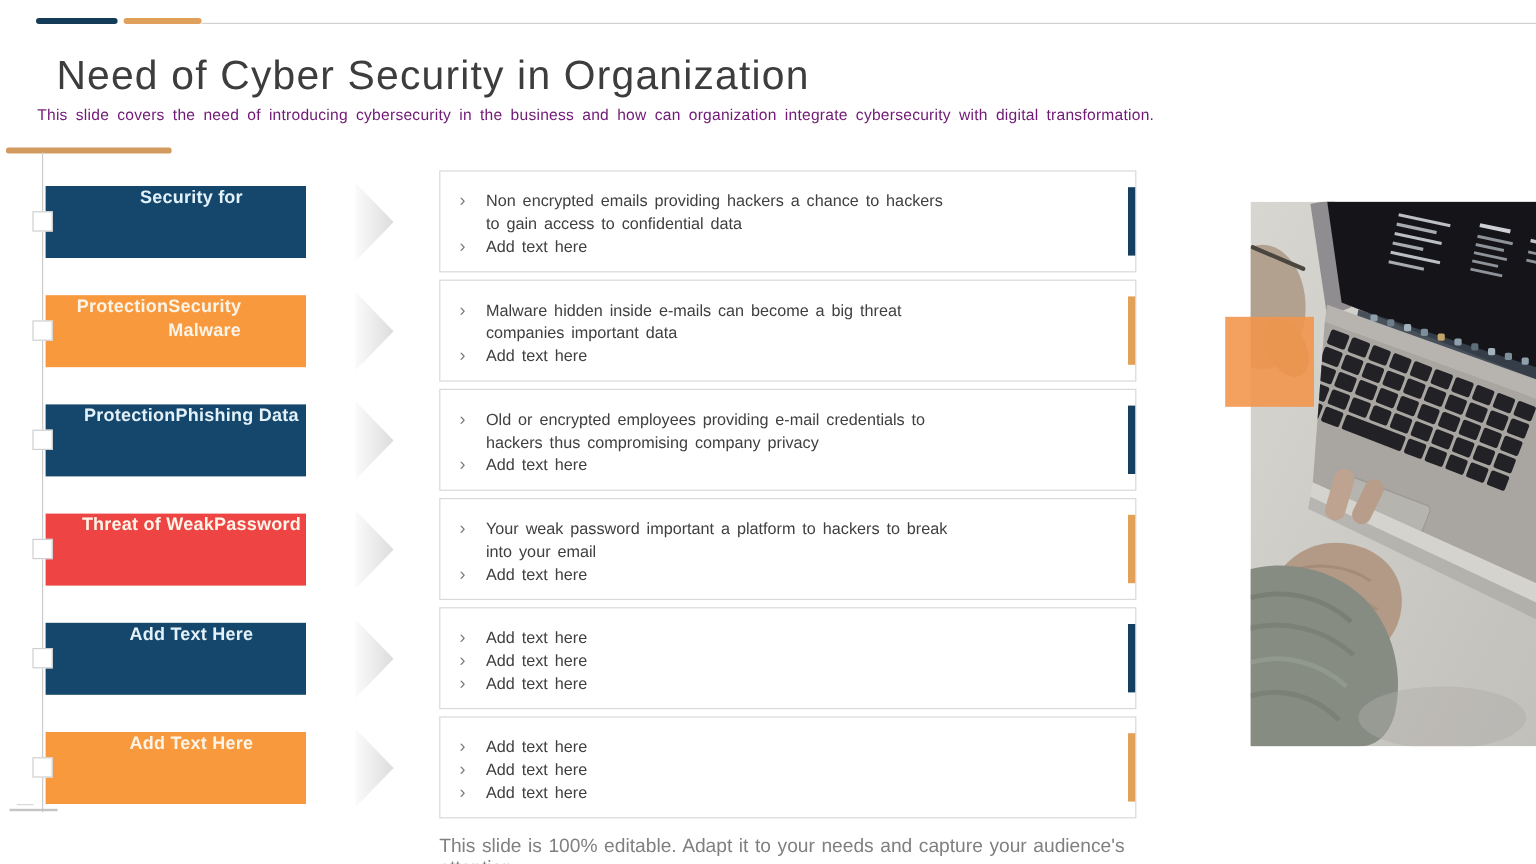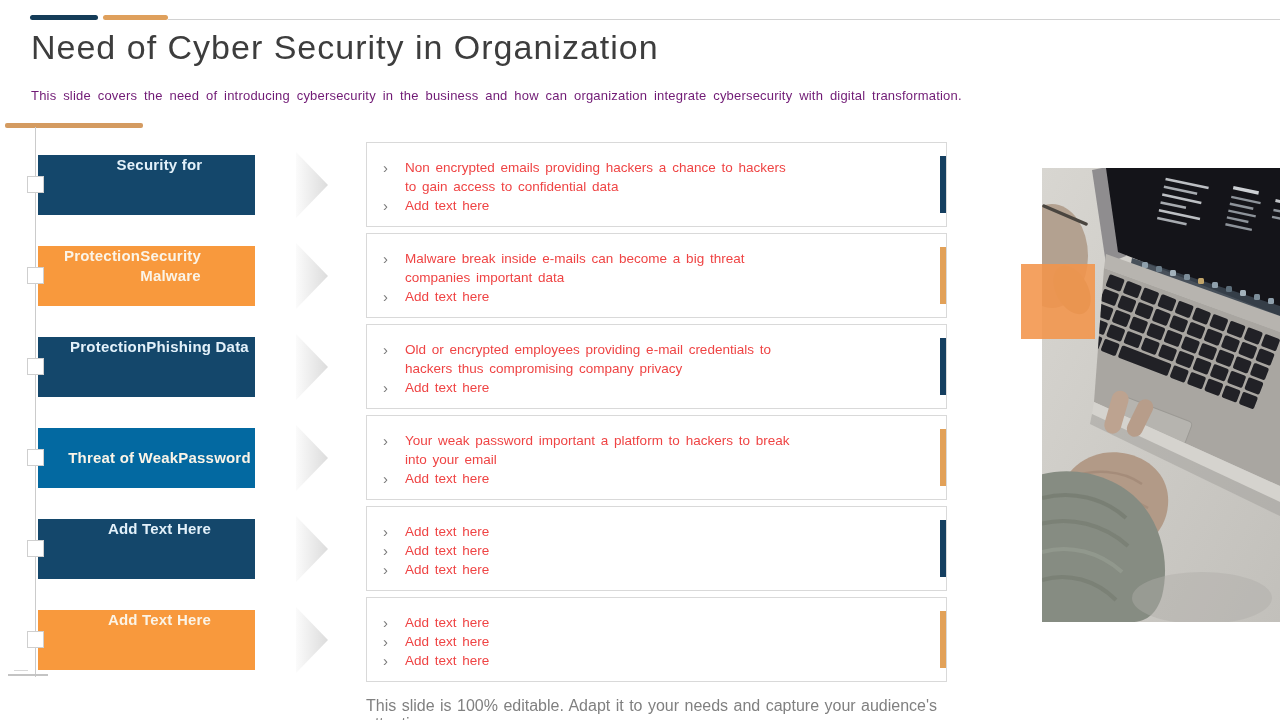--- a/index.html
+++ b/index.html
@@ -5,21 +5,21 @@
   html,body{margin:0;padding:0;background:#fff;}
   .slide{position:relative;width:1280px;height:720px;background:#ffffff;overflow:hidden;
          font-family:"Liberation Sans",sans-serif;}
 
   
   .top-bar{position:absolute;height:5px;border-radius:3px;top:15px;}
   .top-bar.navy{left:30px;width:68px;background:#143C58;}
   .top-bar.orange{left:103px;width:65px;background:#DFA05C;}
   .top-line{position:absolute;top:19px;left:168px;right:0;height:1px;background:#d2d2d2;}
 
-  .title{position:absolute;left:31px;top:28px;margin:0;font-size:34px;font-weight:400;
+  .title{position:absolute;left:31px;top:28px;margin:16px;font-size:34px;font-weight:400;
          color:#3d3d3d;letter-spacing:1px;}
   .subtitle{position:absolute;left:31px;top:88px;margin:0;font-size:13px;color:#701a75;
             word-spacing:3px;letter-spacing:.2px;}
   .title-underline{position:absolute;left:5px;top:123px;width:138px;height:5px;background:#D49B61;border-radius:2px;}
 
   .timeline-line{position:absolute;left:35px;top:127px;width:1px;height:550px;background:#cbcbcb;}
   .corner-mark1{position:absolute;left:8px;top:674px;width:40px;height:2px;background:#c4c4c4;}
   .corner-mark2{position:absolute;left:14px;top:670px;width:14px;height:1px;background:#d8d8d8;}
 
   
@@ -31,21 +31,21 @@
   .row.orange .label{color:#FBF4E7;}
   .marker{position:absolute;left:27px;top:34px;width:17px;height:17px;background:#ffffff;
           border:1px solid #cfcfcf;box-sizing:border-box;z-index:3;}
   .arrow{position:absolute;left:296px;top:8px;}
   .content{position:absolute;left:366px;top:0;width:581px;height:85px;background:#fff;
            border:1px solid #d9d9d9;box-sizing:border-box;}
   .accent{position:absolute;right:0;top:13px;bottom:13px;width:6px;}
   .bullets{padding:15px 150px 0 16px;}
   .bullet{display:flex;}
   .glyph{flex:none;width:22px;color:#7a7a7a;font-size:15px;line-height:19px;}
-  .btext{font-size:13.5px;color:#ef4444;line-height:19px;word-spacing:2px;}
+  .btext{font-size:13.5px;color:#404040;line-height:19px;word-spacing:2px;}
 
   .footer{position:absolute;left:366px;top:697px;width:581px;text-align:left;
           font-size:16px;color:#808080;word-spacing:1px;}
 
   
   .photo{position:absolute;left:1042px;top:168px;width:238px;height:454px;overflow:hidden;z-index:1;}
   .orange-overlay{position:absolute;left:1021px;top:264px;width:74px;height:75px;
                   background:rgba(242,148,74,0.88);z-index:4;}
   .defs-svg{position:absolute;width:0;height:0;}
 </style>
@@ -108,21 +108,21 @@
           <span>Protection</span>
           <span>Security Malware</span>
         </div>
     <svg class="arrow" width="34" height="70" viewBox="0 0 34 70">
       <polygon points="0,2 32,35 0,68" fill="url(#arrowGrad)"></polygon>
     </svg>
     <div class="content">
       <div class="bullets">
             <div class="bullet">
               <span class="glyph">›</span>
-              <span class="btext">Malware break inside e-mails can become a big threat companies important data</span>
+              <span class="btext">Malware hidden inside e-mails can become a big threat companies important data</span>
             </div>
             <div class="bullet">
               <span class="glyph">›</span>
               <span class="btext">Add text here</span>
             </div>
           </div>
       <div class="accent" style="background: rgb(226, 161, 88);"></div>
     </div>
   </div>
       <div class="row navy" style="top: 324px;">
@@ -143,21 +143,21 @@
             <div class="bullet">
               <span class="glyph">›</span>
               <span class="btext">Add text here</span>
             </div>
           </div>
       <div class="accent" style="background: rgb(21, 63, 96);"></div>
     </div>
   </div>
       <div class="row orange" style="top: 415px;">
     <div class="marker"></div>
-    <div class="label" style="background: #0369a1; align-items: center;">
+    <div class="label" style="background: #ef4444;">
           <span>Threat of Weak</span>
           <span>Password</span>
         </div>
     <svg class="arrow" width="34" height="70" viewBox="0 0 34 70">
       <polygon points="0,2 32,35 0,68" fill="url(#arrowGrad)"></polygon>
     </svg>
     <div class="content">
       <div class="bullets">
             <div class="bullet">
               <span class="glyph">›</span>

